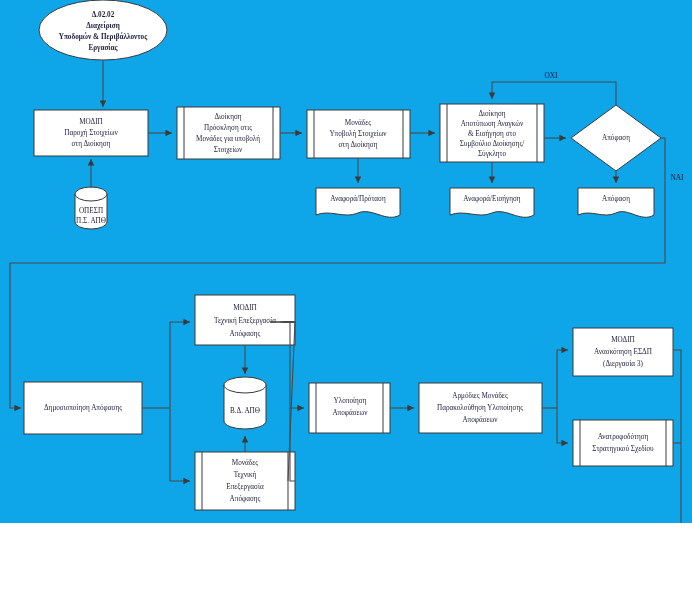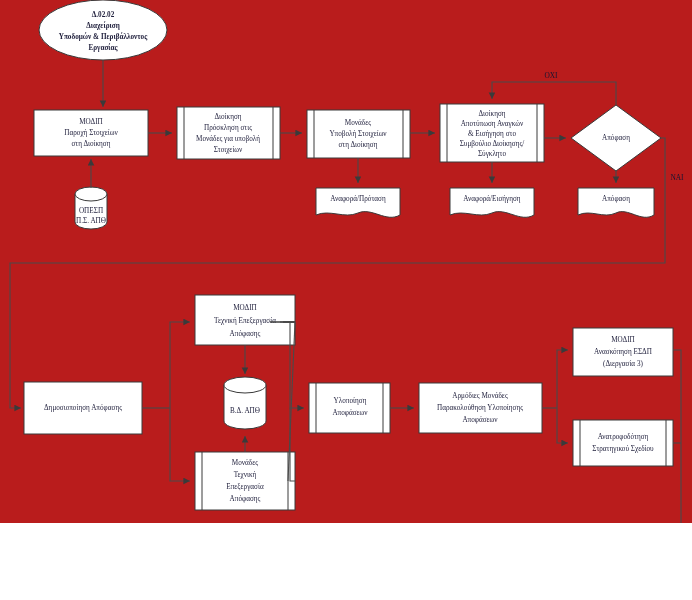--- a/index.html
+++ b/index.html
@@ -4,21 +4,21 @@
 <style>
   html, body {
     margin: 0;
     padding: 0;
     background: #ffffff;
   }
   #canvas {
     position: relative;
     width: 692px;
     height: 523px;
-    background: #b91c1c;
+    background: #0ea5e9;
     font-family: "Liberation Serif", "DejaVu Serif", serif;
   }
   svg#flow {
     position: absolute;
     left: 0;
     top: 0;
     width: 692px;
     height: 600px;
   }
   .shape {

